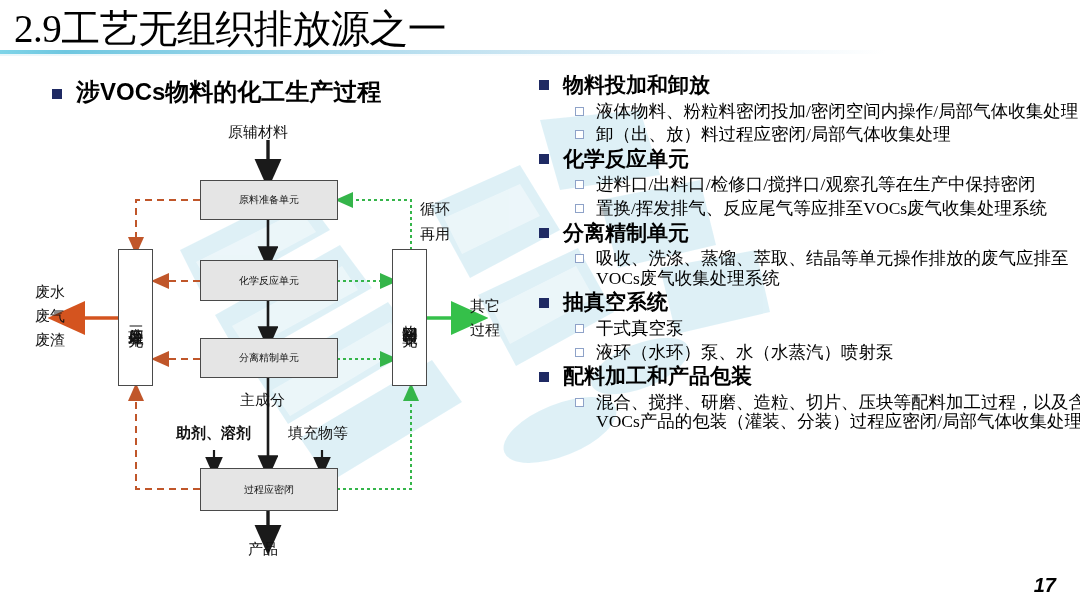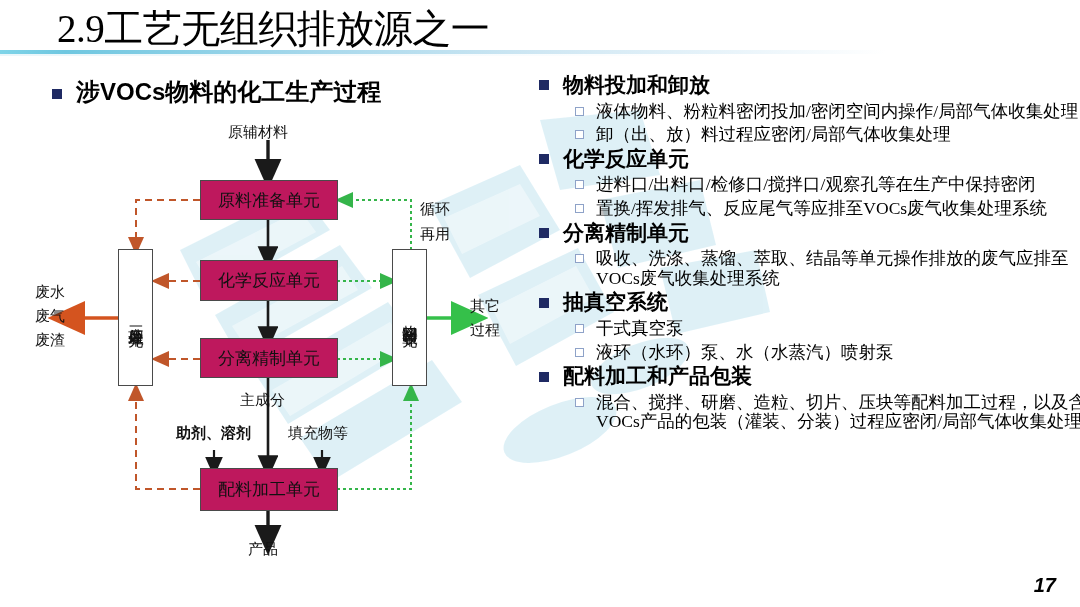--- a/index.html
+++ b/index.html
@@ -30,21 +30,20 @@
     position: absolute;
     left: 14px;
     top: 2px;
     font-family: "Liberation Serif", "DejaVu Serif", serif;
     font-size: 39px;
     font-weight: 400;
     letter-spacing: -0.5px;
     white-space: nowrap;
     color: #000;
     z-index: 3;
-    margin-left: 43px;
   }
   #title-rule {
     position: absolute;
     left: 0;
     top: 50px;
     width: 1080px;
     height: 4px;
     background: linear-gradient(to right, #7fd4e8 0%, #6fc7e0 6%, #a9d9ec 30%, #cfe7f3 50%, #e9f4fa 68%, #ffffff 82%, #ffffff 100%);
     z-index: 2;
   }
@@ -101,28 +100,28 @@
     font-family: "Liberation Serif", "DejaVu Serif", serif;
     font-size: 15px;
     color: #111;
     white-space: nowrap;
     line-height: 1.18;
     z-index: 4;
   }
   .dg-box {
     position: absolute;
     border: 1.6px solid #4a4a4a;
-    background: #be185d;
+    background: #e5e5e5;
     box-sizing: border-box;
     z-index: 3;
     display: flex;
     align-items: center;
     justify-content: center;
     font-family: "Liberation Serif", "DejaVu Serif", serif;
-    font-size: 17px;
+    font-size: 10px;
     color: #111;
   }
   .dg-box-v {
     position: absolute;
     border: 1.6px solid #4a4a4a;
     background: #ffffff;
     box-sizing: border-box;
     z-index: 3;
     display: flex;
     align-items: center;
@@ -268,21 +267,21 @@
   <div class="dg-label" style="left:470px; top:298px;">其它</div>
   <div class="dg-label" style="left:470px; top:322px;">过程</div>
   <div class="dg-label" style="left:240px; top:392px;">主成分</div>
   <div class="dg-label" style="left:176px; top:425px;font-weight:bold;">助剂、溶剂</div>
   <div class="dg-label" style="left:288px; top:425px;">填充物等</div>
   <div class="dg-label" style="left:248px; top:541px;">产品</div>
 
   <div class="dg-box" style="left:200px; top:180px; width:138px; height:40px;">原料准备单元</div>
   <div class="dg-box" style="left:200px; top:260px; width:138px; height:41px;">化学反应单元</div>
   <div class="dg-box" style="left:200px; top:338px; width:138px; height:40px;">分离精制单元</div>
-  <div class="dg-box" style="left:200px; top:468px; width:138px; height:43px;">配料加工单元</div>
+  <div class="dg-box" style="left:200px; top:468px; width:138px; height:43px;">过程应密闭</div>
   <div class="dg-box-v" style="left:118px; top:249px; width:35px; height:137px;">三废处理单元</div>
   <div class="dg-box-v" style="left:392px; top:249px; width:35px; height:137px;">物料回收单元</div>
 </div>
 
 <div id="right-col">
 
   <div class="lvl1">
     <span class="sq-bullet"></span><span class="txt">物料投加和卸放</span>
   </div>
   <div class="lvl2">

